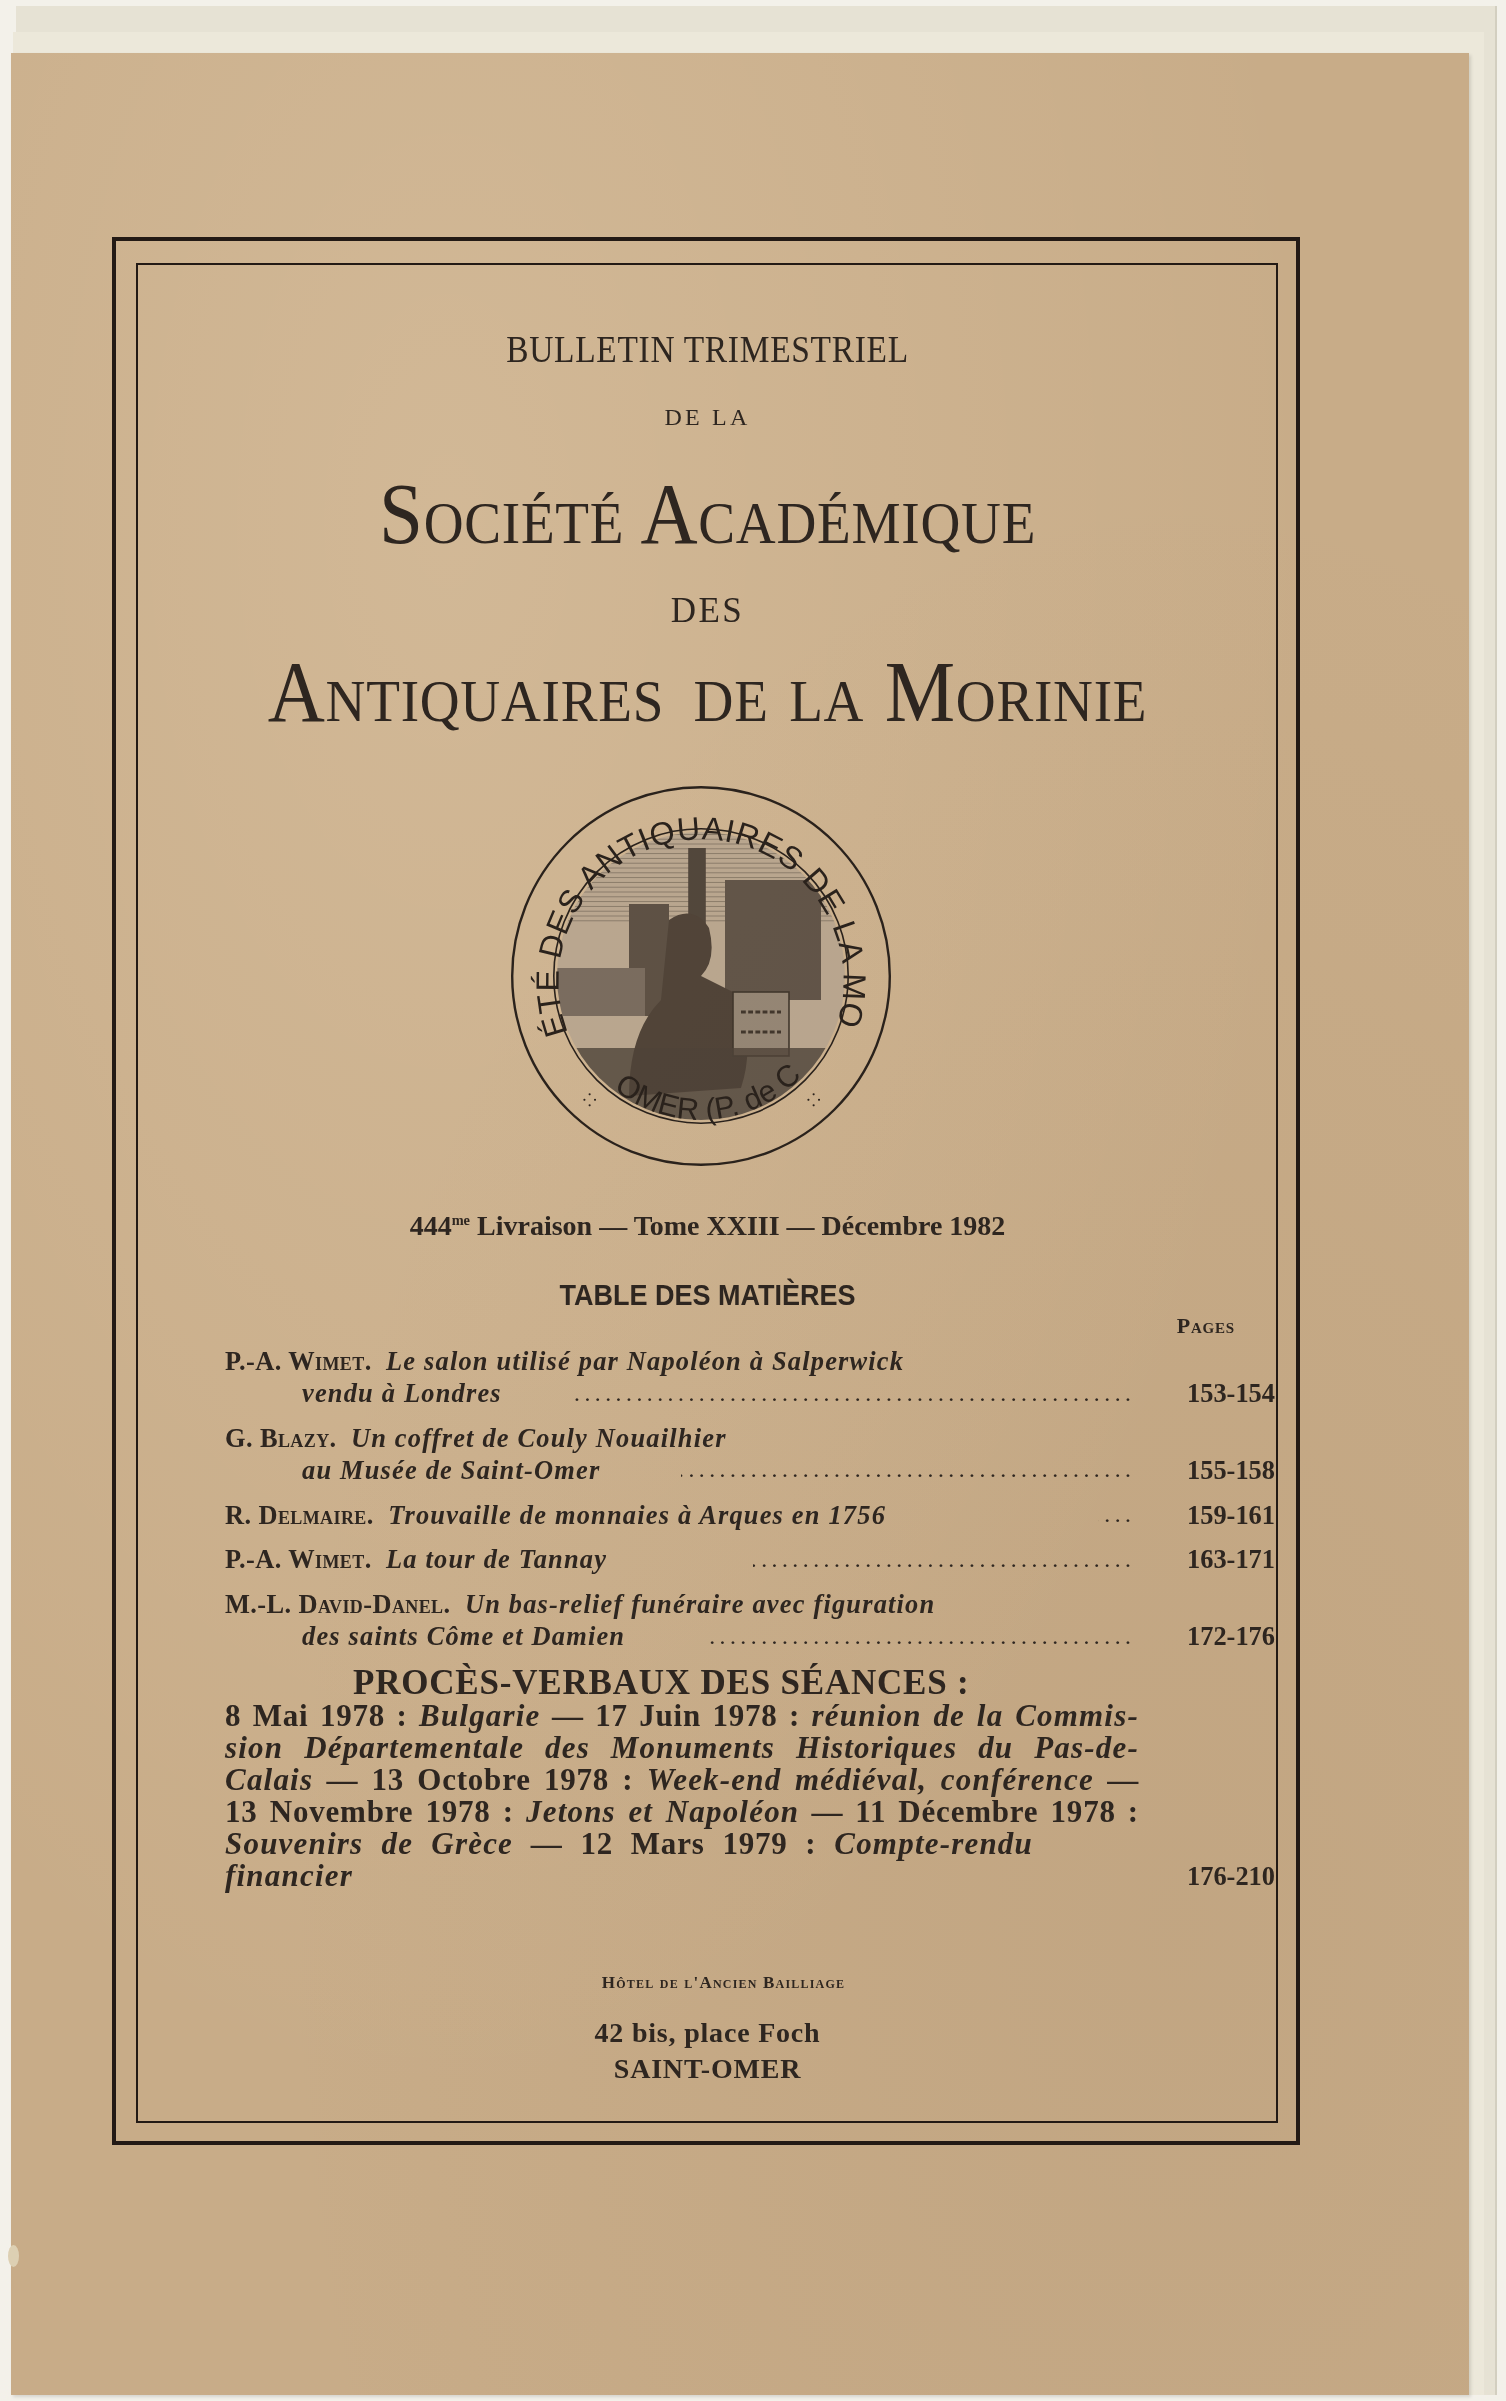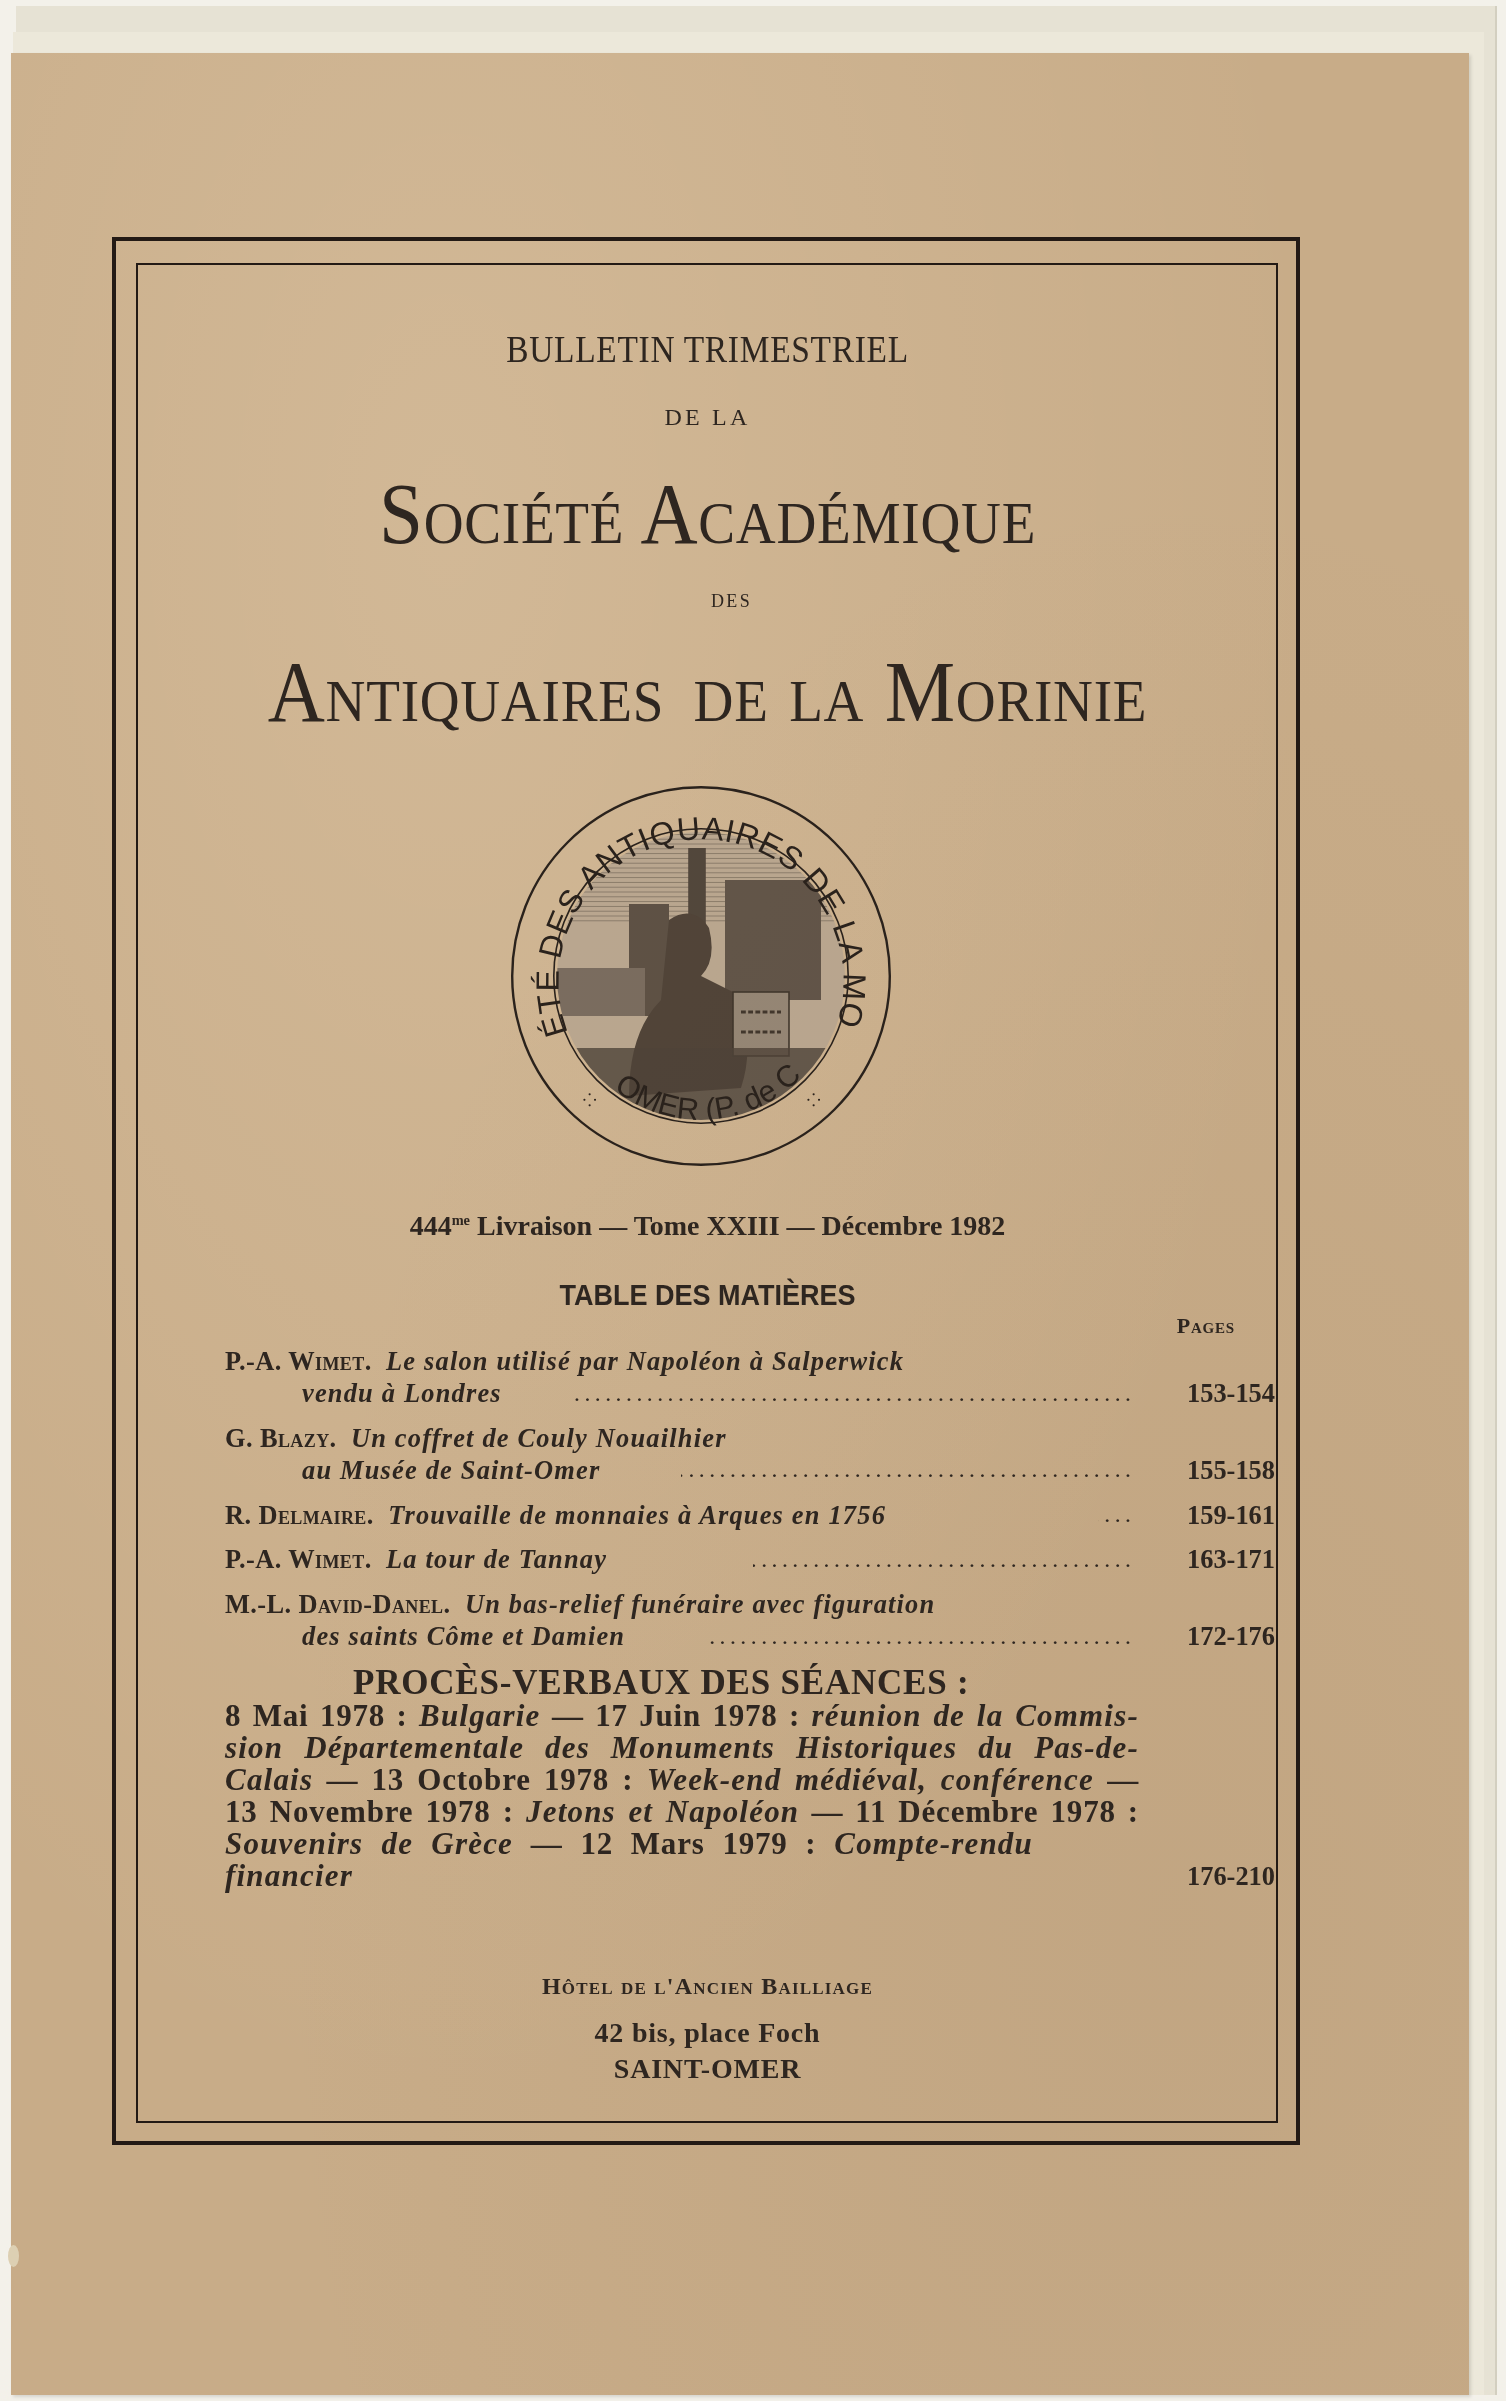--- a/index.html
+++ b/index.html
@@ -32,21 +32,21 @@
   }
   .frame-inner {
     position: absolute; left: 136px; top: 263px; width: 1138px; height: 1856px;
     border: 2.4px solid #231a15;
   }
   .ctr { position: absolute; left: 136px; width: 1143px; text-align: center; white-space: nowrap; }
 
   .t-bulletin { top: 327px; font-size: 38px; letter-spacing: 0.8px; transform: scaleX(0.88); }
   .t-dela     { top: 404px; font-size: 24px; letter-spacing: 3.2px; font-variant: small-caps; }
   .t-societe  { top: 464px; font-size: 86px; font-variant: small-caps; letter-spacing: 0.8px; transform: scaleX(0.92); }
-  .t-des      { top: 591px; font-size: 18px; letter-spacing: 2.4px; padding-left: 24px; }
+  .t-des      { top: 591px; font-size: 35px; letter-spacing: 2.4px; }
   .t-antiq    { top: 642px; font-size: 86px; font-variant: small-caps; letter-spacing: 0.8px; transform: scaleX(0.92); }
   .t-antiq .gap { display: inline-block; width: 32px; }
 
   .seal { position: absolute; left: 509px; top: 784px; width: 384px; height: 384px; }
 
   .issue { top: 1210px; font-size: 28px; font-weight: bold; }
   .issue sup { font-size: 14.4px; }
   .toc-title {
     top: 1278px; font-family: "Liberation Sans", "DejaVu Sans", sans-serif;
     font-weight: bold; font-size: 30px; transform: scaleX(0.9);
@@ -70,21 +70,21 @@
     font-size: 17.6px; letter-spacing: 0.8px; position: absolute; right: 0; top: 1.6px;
   }
   .pg { position: absolute; right: 0; top: 0; }
 
   .pv-head { padding-left: 128px; height: 35px; line-height: 35px; font-size: 35px; letter-spacing: 0.8px; }
   .pv-body { width: 914px; font-size: 31px; line-height: 32px; text-align: justify; text-align-last: justify; letter-spacing: 0.8px; }
   .pv-body i { letter-spacing: 1.2px; }
   .pv-wrap { position: relative; }
   .pv-pg { position: absolute; right: 0; bottom: 0; line-height: 32px; }
 
-  .foot1 { top: 1973px; font-size: 24px; font-weight: bold; font-variant: small-caps; letter-spacing: 1.2px; }
+  .foot1 { top: 1973px; font-size: 17px; font-weight: bold; font-variant: small-caps; letter-spacing: 1.2px; margin-left: 16px; }
   .foot2 { top: 2017px; font-size: 28px; font-weight: bold; letter-spacing: 0.8px; }
   .foot3 { top: 2053px; font-size: 28px; font-weight: bold; letter-spacing: 0.8px; }
 
   .blemish { position: absolute; left: 8px; top: 2245px; width: 11.2px; height: 22.4px; border-radius: 50%; background: #ddd0b3; }
 </style>
 </head>
 <body>
 
 <div class="stack-back"></div>
 <div class="stack-mid"></div>

